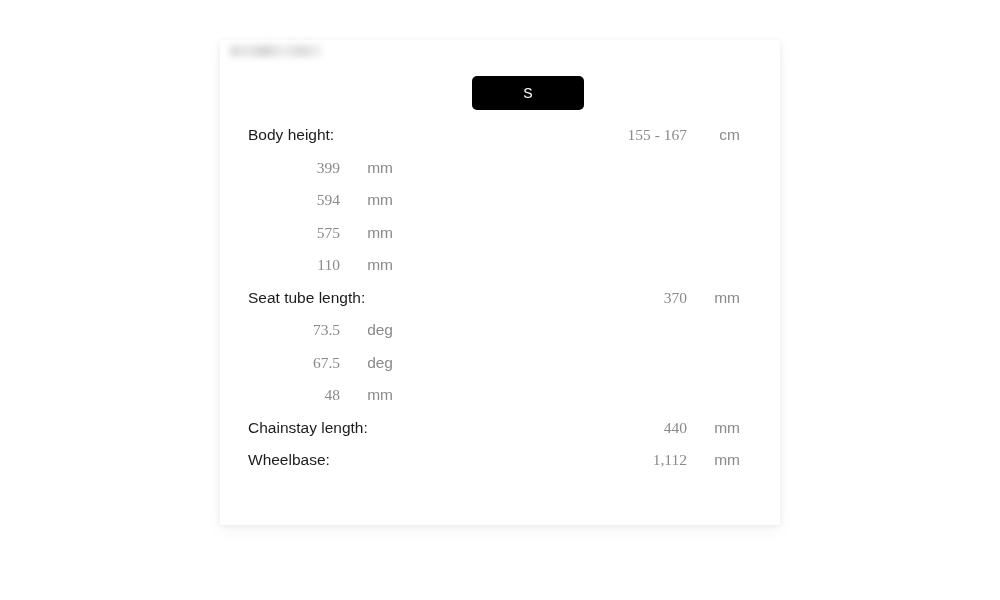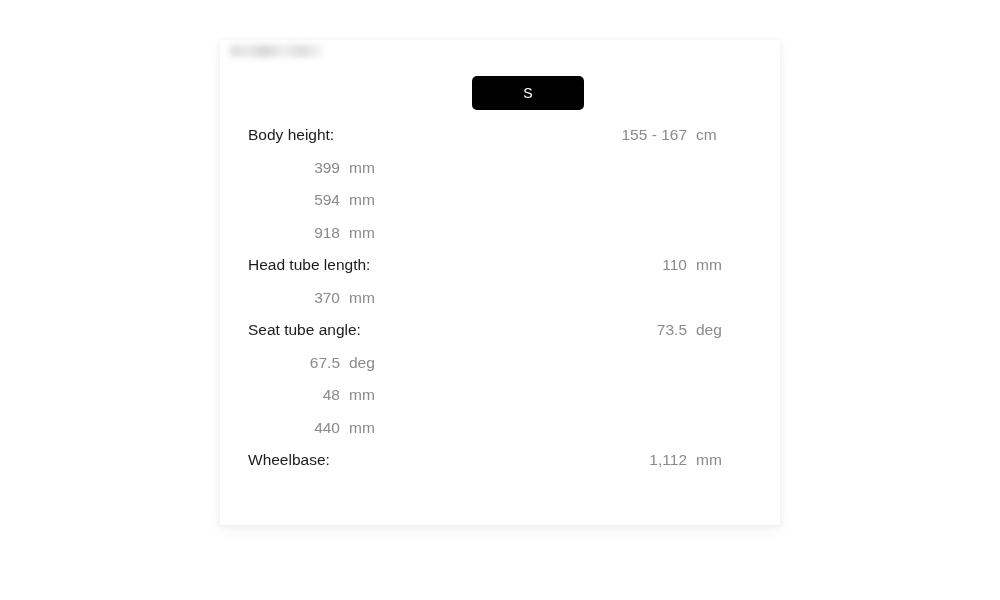--- a/index.html
+++ b/index.html
@@ -86,27 +86,28 @@
     white-space: nowrap;
   }
 
   .spec-value {
     flex: 0 0 auto;
     width: 92px;
     text-align: right;
     font-size: 15.5px;
     color: #8a8a8a;
     white-space: nowrap;
+    font-family: Liberation Serif, serif;
   }
 
   .spec-unit {
     flex: 0 0 auto;
     width: 44px;
     padding-left: 9px;
-    text-align: left;
+    text-align: right;
     font-size: 15.5px;
     color: #8a8a8a;
     white-space: nowrap;
   }
 </style>
 </head>
 <body>
 
 <div id="page">
 
@@ -126,46 +127,46 @@
     </div>
     <div class="spec-row">
       <div class="spec-value">399</div>
       <div class="spec-unit">mm</div>
     </div>
     <div class="spec-row">
       <div class="spec-value">594</div>
       <div class="spec-unit">mm</div>
     </div>
     <div class="spec-row">
-      <div class="spec-value">918</div>
+      <div class="spec-value">575</div>
       <div class="spec-unit">mm</div>
     </div>
     <div class="spec-row">
-      <div class="spec-label">Head tube length:</div>
       <div class="spec-value">110</div>
       <div class="spec-unit">mm</div>
     </div>
     <div class="spec-row">
+      <div class="spec-label">Seat tube length:</div>
       <div class="spec-value">370</div>
       <div class="spec-unit">mm</div>
     </div>
     <div class="spec-row">
-      <div class="spec-label">Seat tube angle:</div>
       <div class="spec-value">73.5</div>
       <div class="spec-unit">deg</div>
     </div>
     <div class="spec-row">
       <div class="spec-value">67.5</div>
       <div class="spec-unit">deg</div>
     </div>
     <div class="spec-row">
       <div class="spec-value">48</div>
       <div class="spec-unit">mm</div>
     </div>
     <div class="spec-row">
+      <div class="spec-label">Chainstay length:</div>
       <div class="spec-value">440</div>
       <div class="spec-unit">mm</div>
     </div>
     <div class="spec-row">
       <div class="spec-label">Wheelbase:</div>
       <div class="spec-value">1,112</div>
       <div class="spec-unit">mm</div>
     </div>
   </div>
 

